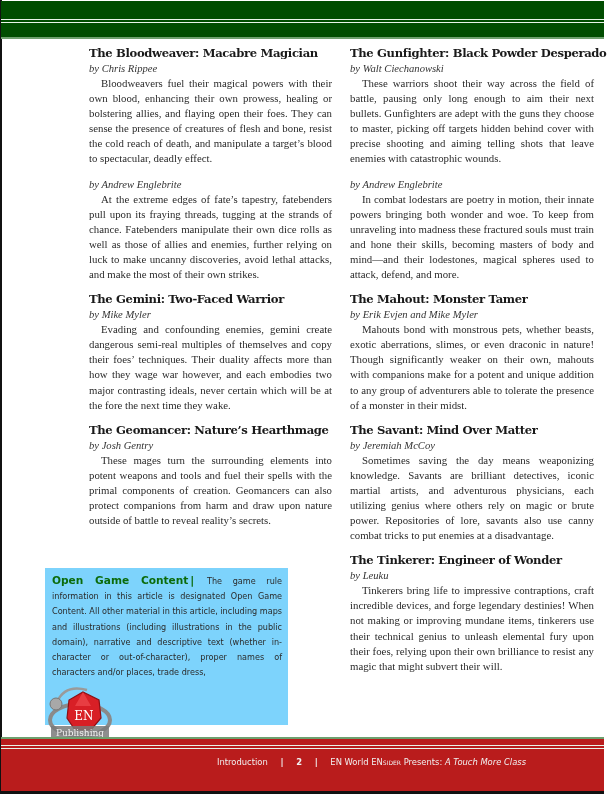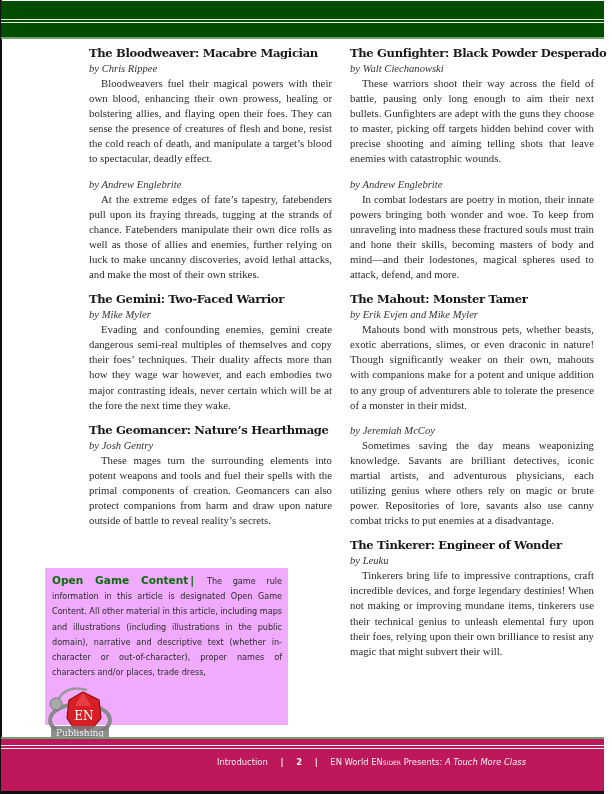--- a/index.html
+++ b/index.html
@@ -33,33 +33,33 @@
       font-size: 10.6px; line-height: 15px; color: #333;
     }
     .article p {
       margin: 0; font-family: "Liberation Serif", serif;
       font-size: 10.8px; line-height: 15.1px; text-align: justify;
       text-indent: 12px; color: #2a2a2a;
     }
 
     .ogc-box {
       position: absolute; left: 45px; top: 568px; width: 243px; height: 157px;
-      background: #f0abfc; box-sizing: border-box; padding: 5px 6px 4px 7px;
+      background: #7dd3fc; box-sizing: border-box; padding: 5px 6px 4px 7px;
       font-family: "DejaVu Sans", "Liberation Sans", sans-serif;
       font-size: 8.1px; line-height: 15.2px; color: #2a2a2a;
       text-align: justify;
     }
     .ogc-title { font-weight: bold; color: #0b6b0b; font-size: 10.6px; }
     .ogc-sep { color: #0b6b0b; font-weight: bold; font-size: 11px; margin: 0 2px; }
     .ogc-box .logo { float: left; width: 66px; height: 62px; margin: 2px 6px 0 -5px; }
     .ogc-lower { text-align: justify; }
 
     .footer {
       position: absolute; left: 1px; top: 737px; width: 603px; height: 54px;
-      background: #be185d; border-top: 2px solid #6ea06e;
+      background: #b91c1c; border-top: 2px solid #6ea06e;
     }
     .footer .line1 { position: absolute; left: 0; right: 0; top: 6px; height: 1px; background: #e8f3e8; }
     .footer .line2 { position: absolute; left: 0; right: 0; top: 9px; height: 1px; background: #e8f3e8; }
     .footer .nav {
       position: absolute; left: 216px; top: 18px; white-space: nowrap;
       font-family: "DejaVu Sans", "Liberation Sans", sans-serif;
       font-size: 8.4px; color: #f0f0f0;
     }
     .footer .sep { margin: 0 10px; font-weight: bold; }
     .footer .page { font-weight: bold; }
@@ -108,20 +108,21 @@
   <div class="article">
     <div class="byline">by Andrew Englebrite</div>
     <p>In combat lodestars are poetry in motion, their innate powers bringing both wonder and woe. To keep from unraveling into madness these fractured souls must train and hone their skills, becoming masters of body and mind—and their lodestones, magical spheres used to attack, defend, and more.</p>
   </div>
   <div class="article">
     <h2>The Mahout: Monster Tamer</h2>
     <div class="byline">by Erik Evjen and Mike Myler</div>
     <p>Mahouts bond with monstrous pets, whether beasts, exotic aberrations, slimes, or even draconic in nature! Though significantly weaker on their own, mahouts with companions make for a potent and unique addition to any group of adventurers able to tolerate the presence of a monster in their midst.</p>
   </div>
   <div class="article">
+    <h2>The Savant: Mind Over Matter</h2>
     <div class="byline">by Jeremiah McCoy</div>
     <p>Sometimes saving the day means weaponizing knowledge. Savants are brilliant detectives, iconic martial artists, and adventurous physicians, each utilizing genius where others rely on magic or brute power. Repositories of lore, savants also use canny combat tricks to put enemies at a disadvantage.</p>
   </div>
   <div class="article">
     <h2>The Tinkerer: Engineer of Wonder</h2>
     <div class="byline">by Leuku</div>
     <p>Tinkerers bring life to impressive contraptions, craft incredible devices, and forge legendary destinies! When not making or improving mundane items, tinkerers use their technical genius to unleash elemental fury upon their foes, relying upon their own brilliance to resist any magic that might subvert their will.</p>
   </div>
 </div>
 

